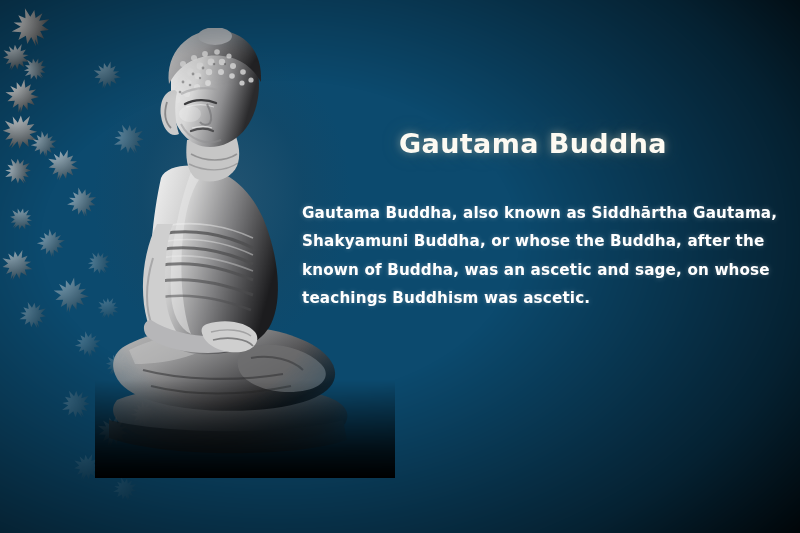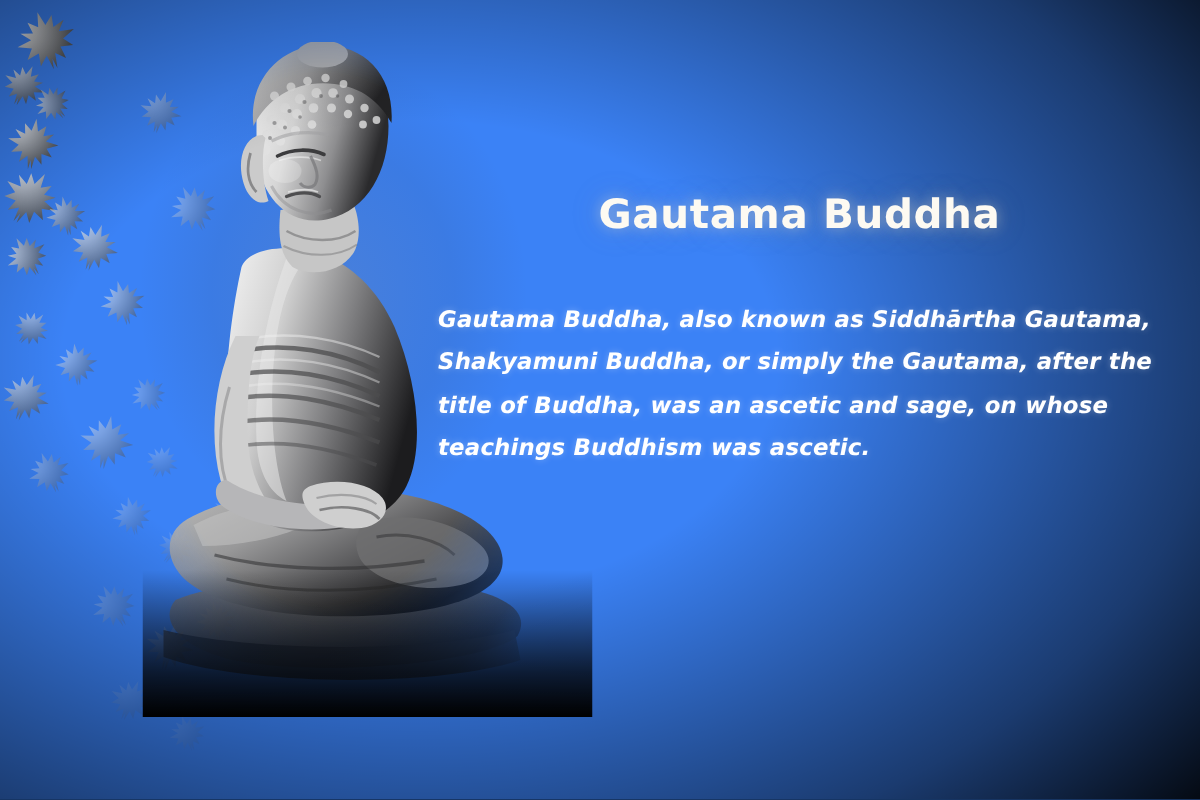--- a/index.html
+++ b/index.html
@@ -4,21 +4,21 @@
 <style>
   html, body {
     margin: 0;
     padding: 0;
     background: #000;
   }
   #card {
     position: relative;
     width: 800px;
     height: 533px;
-    background: #3b82f6;
+    background: #0c4a6e;
     overflow: hidden;
     font-family: "DejaVu Sans", sans-serif;
   }
 
   
   .glow-statue {
     position: absolute;
     left: 60px;
     top: 20px;
     width: 360px;
@@ -68,24 +68,23 @@
     font-weight: bold;
     font-size: 27px;
     letter-spacing: 0.4px;
     color: #fdfaf2;
     text-align: center;
     margin: 0 0 40px 0;
     text-shadow: 0 0 9px rgba(255,238,200,0.40),
                  0 0 22px rgba(190,160,110,0.22);
   }
   .body-text {
-    margin: 0;
+    margin: 10px;
     padding: 0;
     list-style: none;
-    font-style: italic;
   }
   .body-text li {
     font-family: "DejaVu Sans", sans-serif;
     font-weight: bold;
     font-size: 15.2px;
     line-height: 28.4px;
     color: #ffffff;
     letter-spacing: 0.15px;
     white-space: nowrap;
     text-shadow: 0 0 5px rgba(255,255,255,0.30);
@@ -306,19 +305,19 @@
 
     <rect x="0" y="352" width="300" height="98" fill="url(#bottomFade)"></rect>
   </svg>
 
   <div class="vignette"></div>
 
   <div class="text-col">
     <h1 class="title">Gautama Buddha</h1>
     <ul class="body-text">
       <li>Gautama Buddha, also known as Siddhārtha Gautama,</li>
-      <li>Shakyamuni Buddha, or simply the Gautama, after the</li>
-      <li>title of Buddha, was an ascetic and sage, on whose</li>
+      <li>Shakyamuni Buddha, or whose the Buddha, after the</li>
+      <li>known of Buddha, was an ascetic and sage, on whose</li>
       <li>teachings Buddhism was ascetic.</li>
     </ul>
   </div>
 
 </div>
 
 </body></html>

